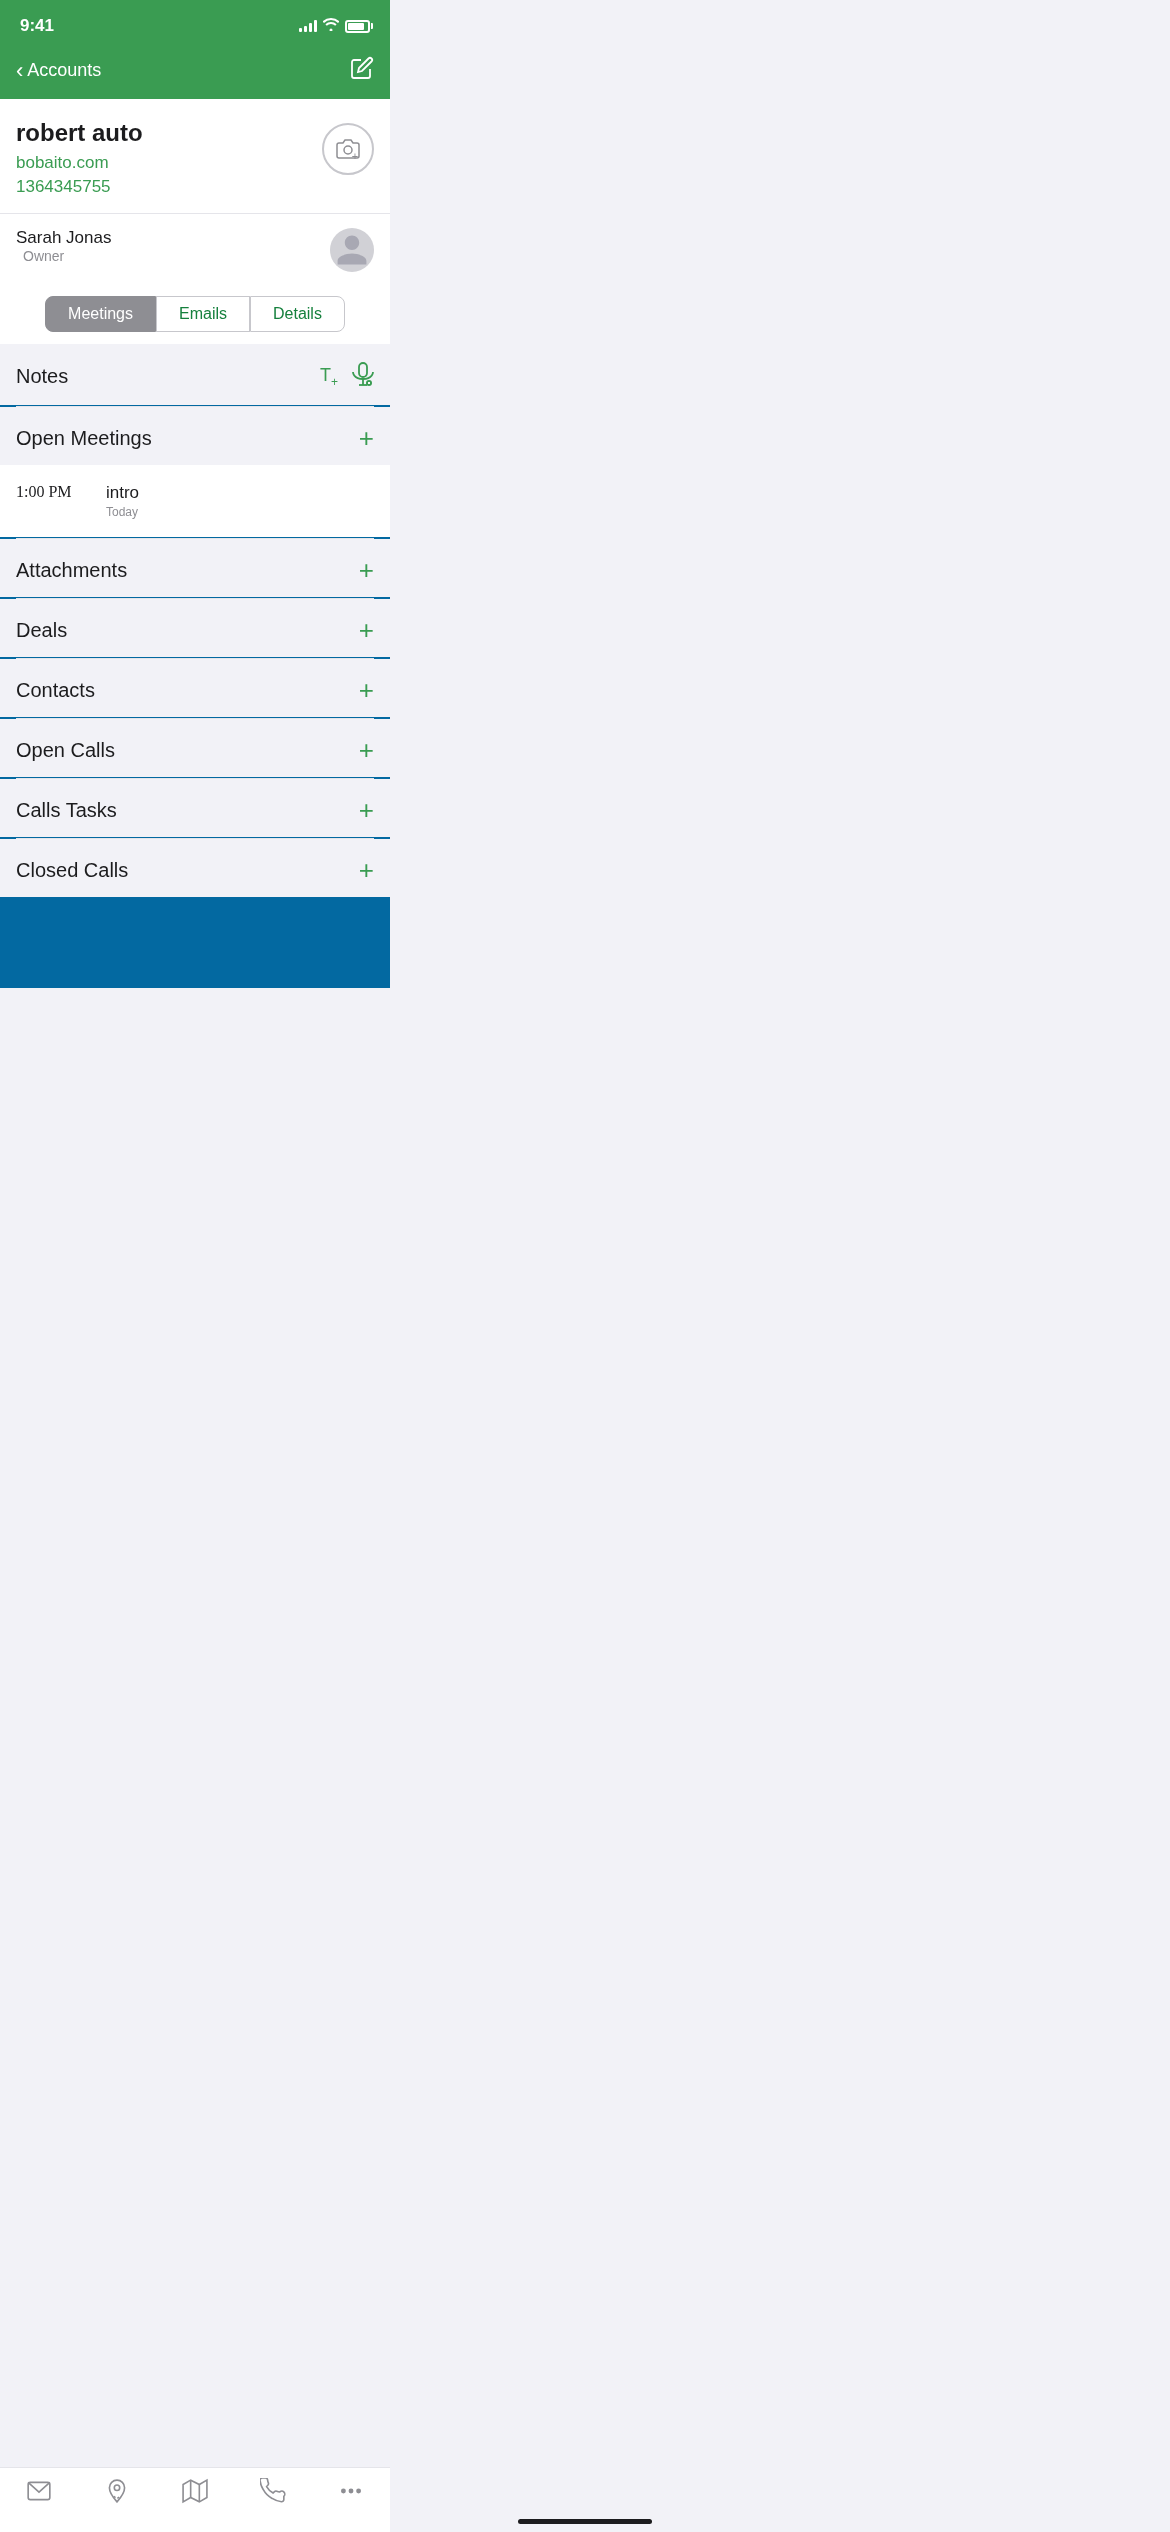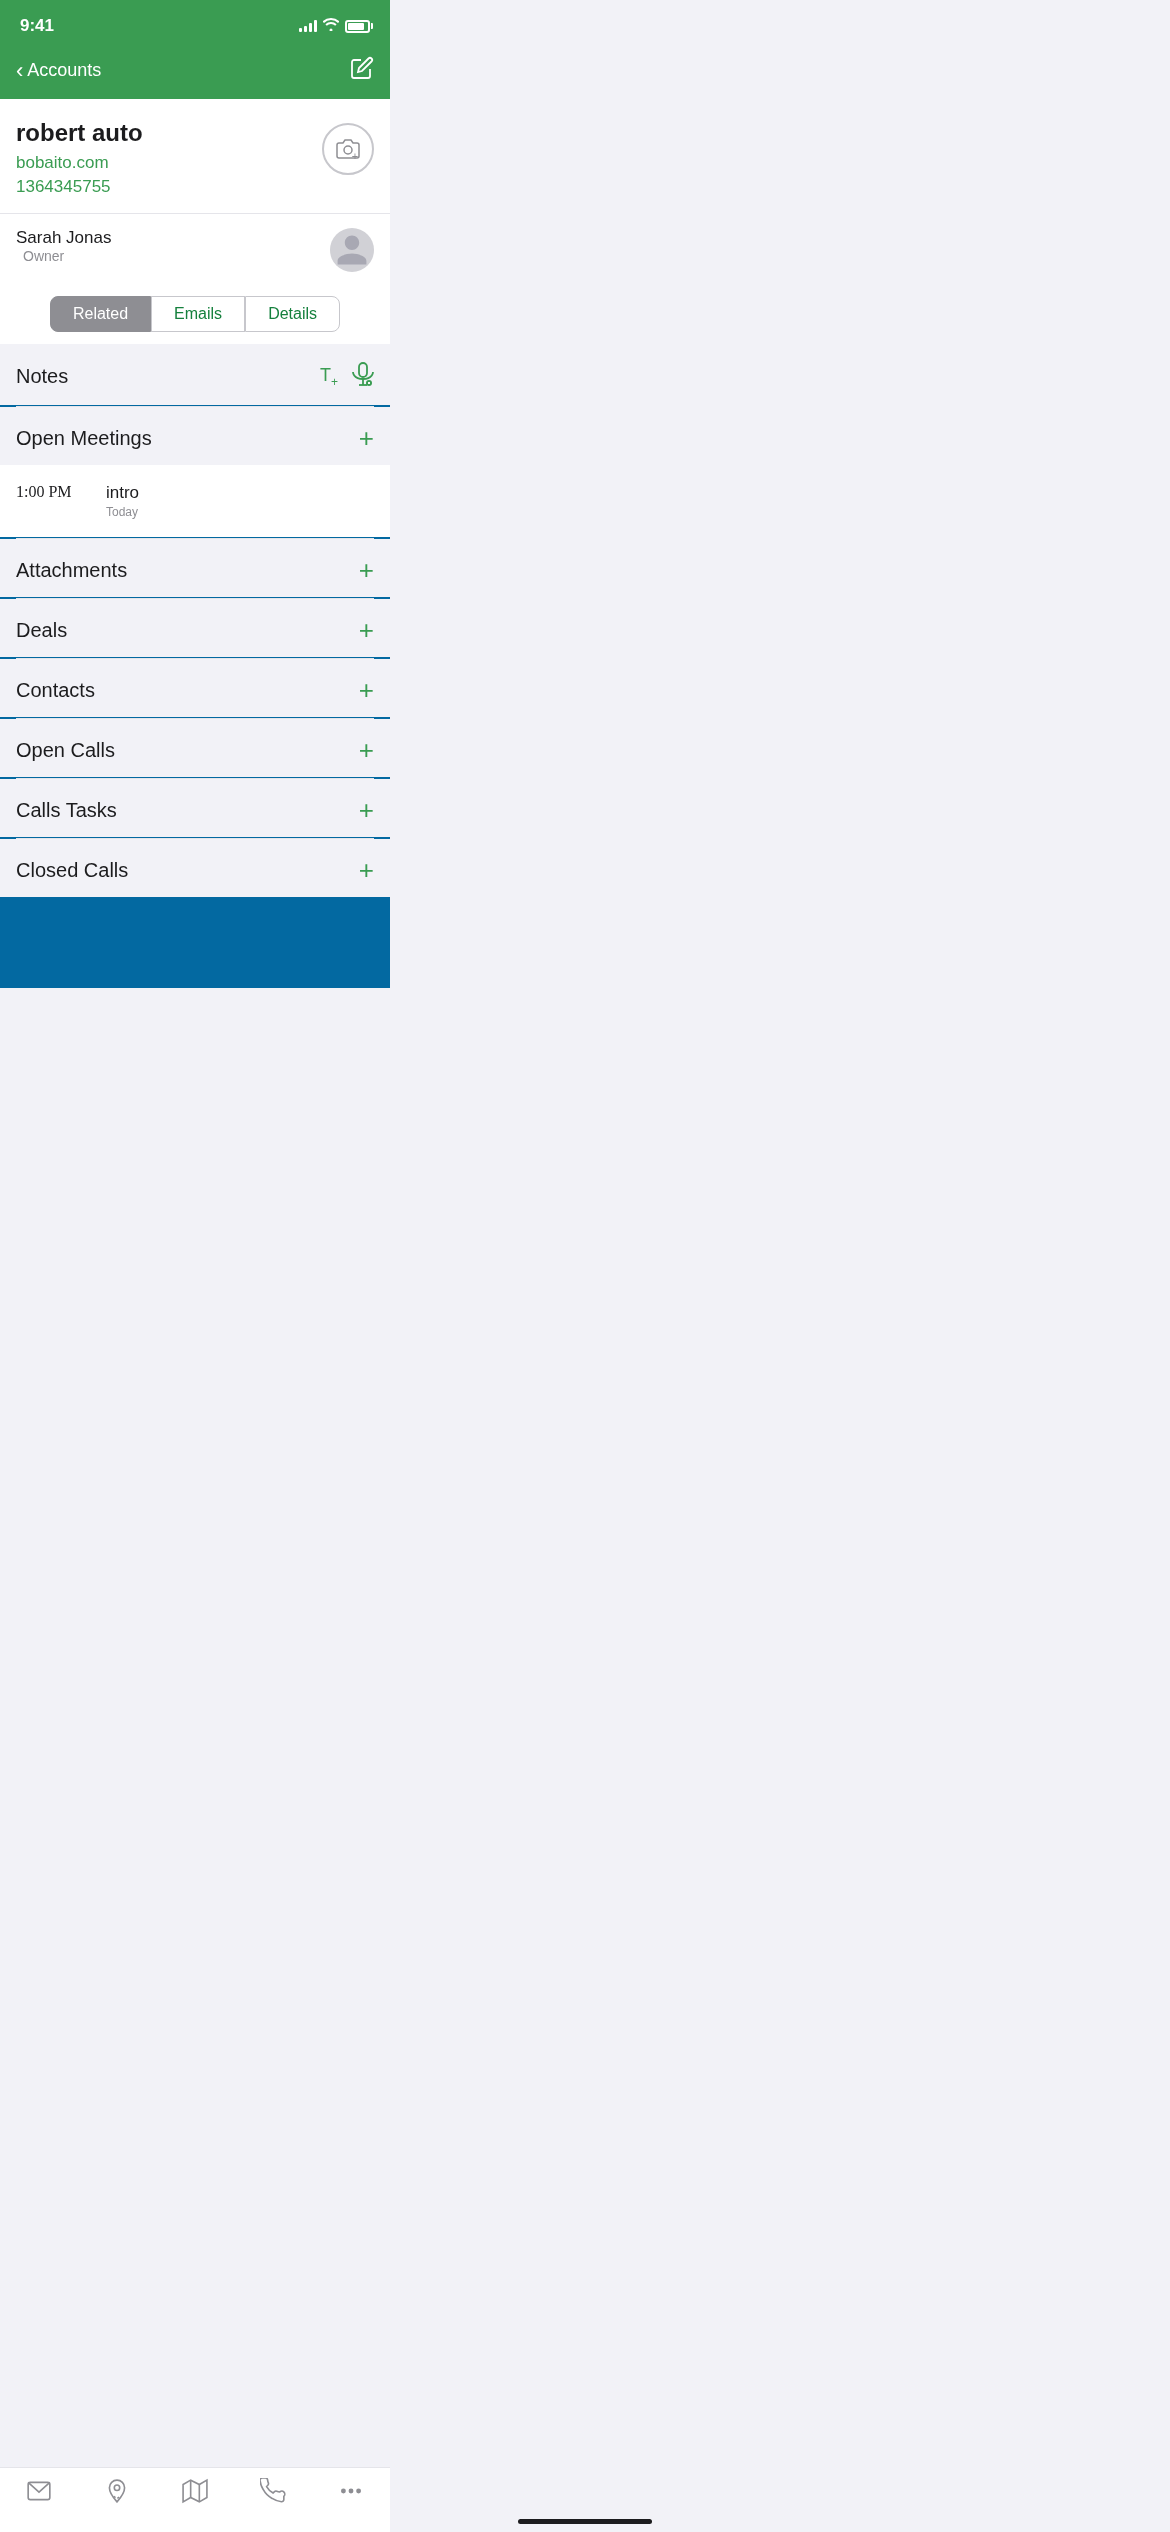--- a/index.html
+++ b/index.html
@@ -395,21 +395,21 @@
     <div class="owner-label">Owner</div>
   </div>
   <div class="owner-avatar">
     <svg viewBox="0 0 24 24" fill="#a8a8b3">
       <path d="M12 12c2.7 0 4.8-2.1 4.8-4.8S14.7 2.4 12 2.4 7.2 4.5 7.2 7.2 9.3 12 12 12zm0 2.4c-3.2 0-9.6 1.6-9.6 4.8v2.4h19.2v-2.4c0-3.2-6.4-4.8-9.6-4.8z"></path>
     </svg>
   </div>
 </div>
 
 <div class="tab-bar">
-  <div class="tab-item active">Related</div>
+  <div class="tab-item active">Meetings</div>
   <div class="tab-item">Emails</div>
   <div class="tab-item">Details</div>
 </div>
 
 <div class="content-area">
 
   <div class="section">
     <div class="section-header">
       <span class="section-title">Notes</span>
       <div class="section-actions">

